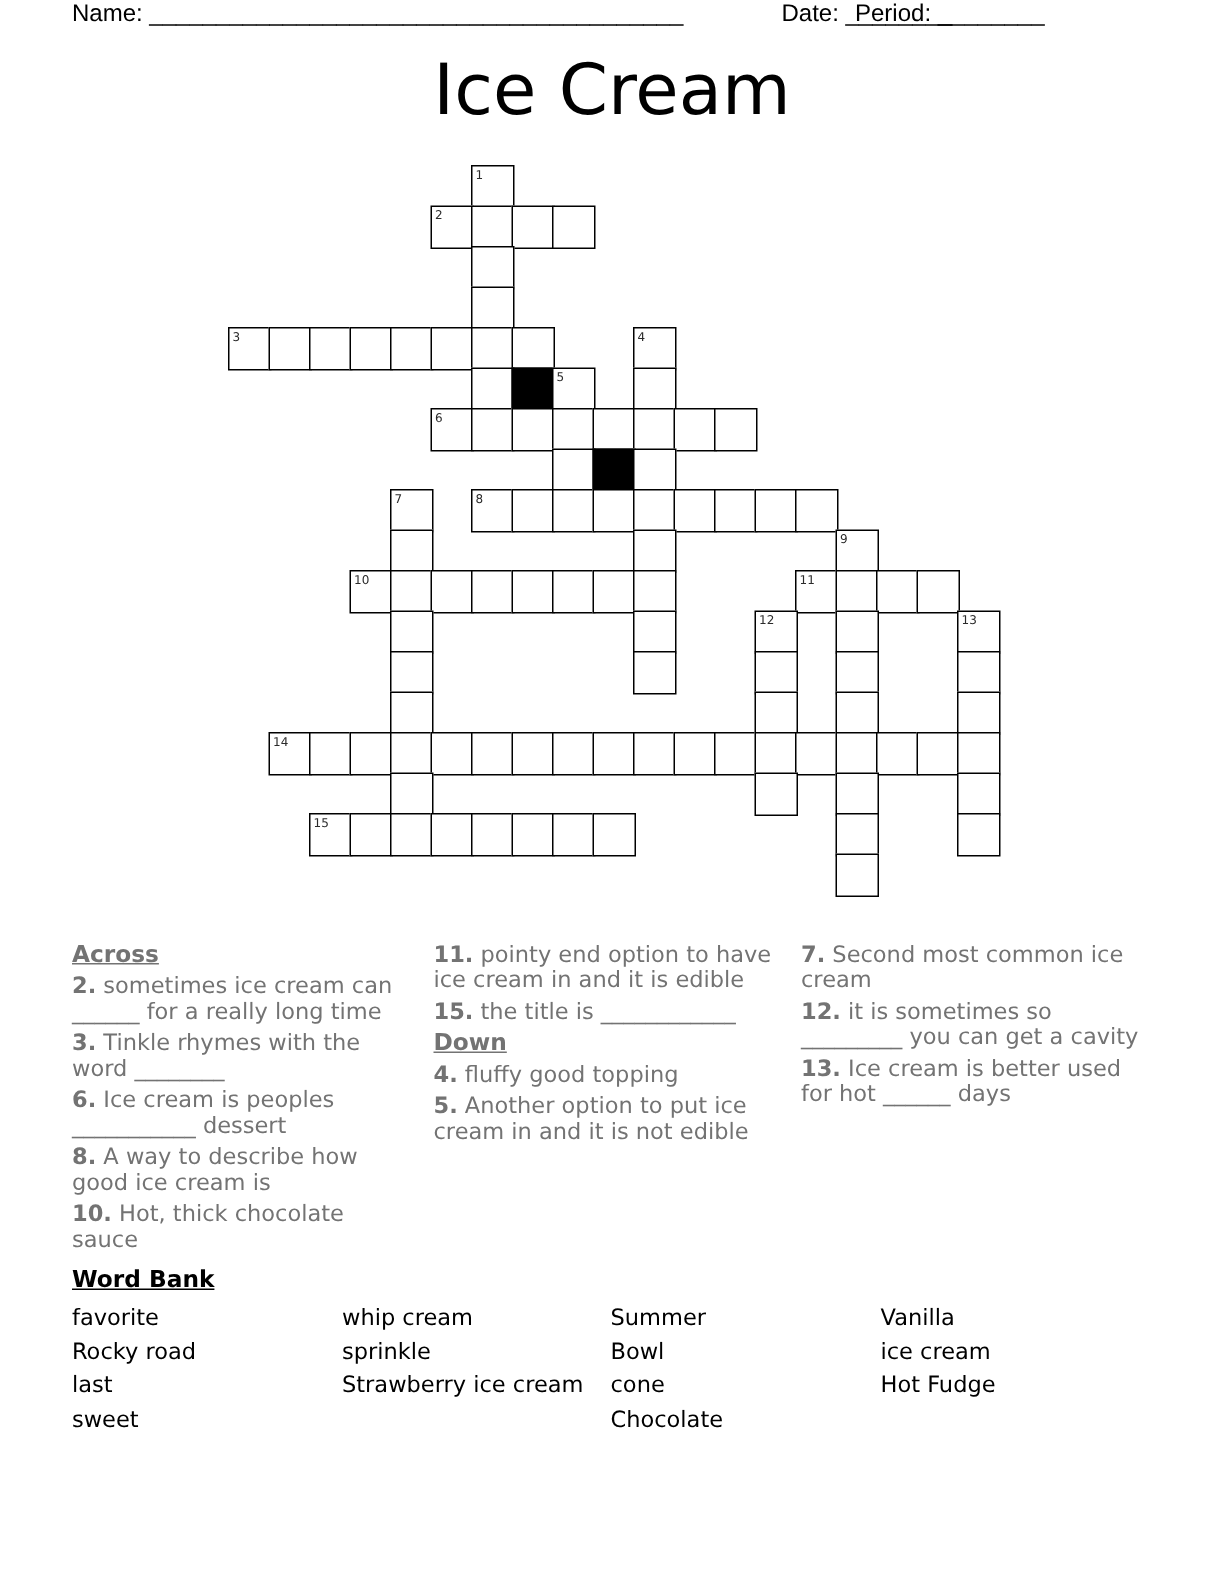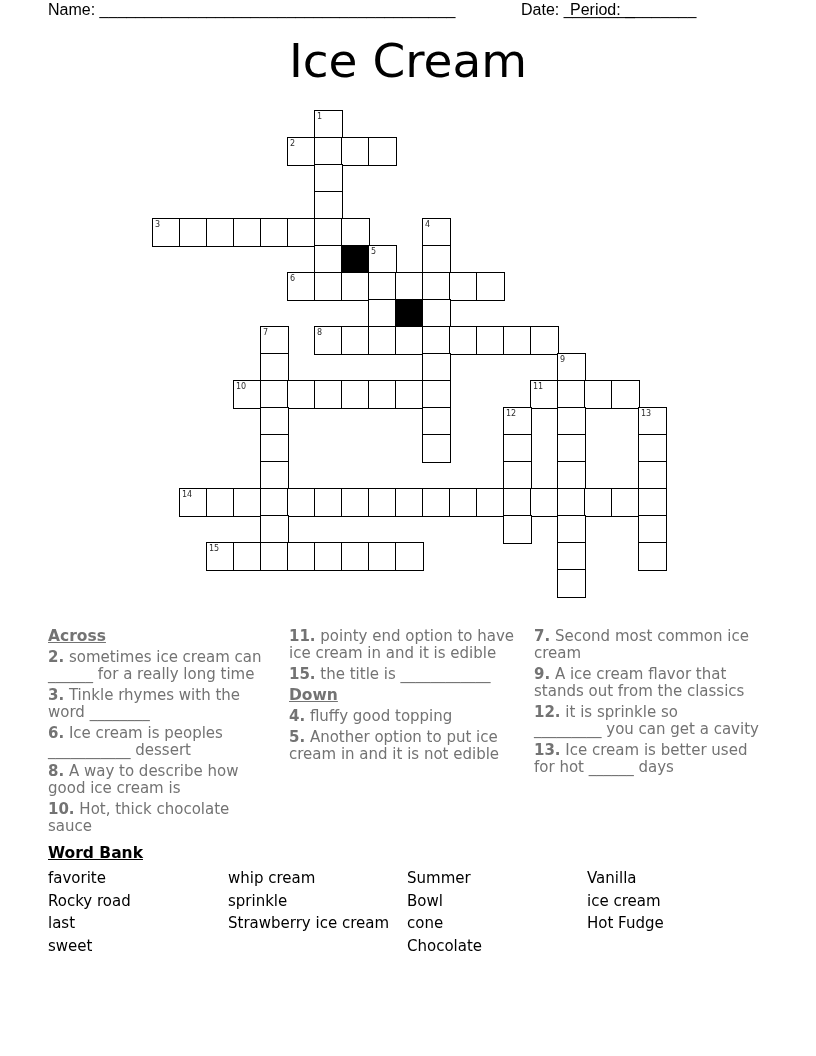--- a/index.html
+++ b/index.html
@@ -221,23 +221,21 @@
 ice cream in and it is edible</span></div>
       <div class="clue"><b>15.</b><span> the title is ____________</span></div>
       <div class="clue-header">Down</div>
       <div class="clue"><b>4.</b><span> fluffy good topping</span></div>
       <div class="clue"><b>5.</b><span> Another option to put ice
 cream in and it is not edible</span></div>
     </div>
   <div class="clue-col" id="clue-col-3">
       <div class="clue"><b>7.</b><span> Second most common ice
 cream</span></div>
-      <div class="clue"><b>9.</b><span> A ice cream flavor that
-stands out from the classics</span></div>
-      <div class="clue"><b>12.</b><span> it is sprinkle so
+      <div class="clue"><b>12.</b><span> it is sometimes so
 _________ you can get a cavity</span></div>
       <div class="clue"><b>13.</b><span> Ice cream is better used
 for hot ______ days</span></div>
     </div>
 
   <div id="wordbank-header">Word Bank</div>
   <div class="wb-col" id="wb-col-1">
       <div class="wb-item">favorite</div>
       <div class="wb-item">Rocky road</div>
       <div class="wb-item">last</div>

